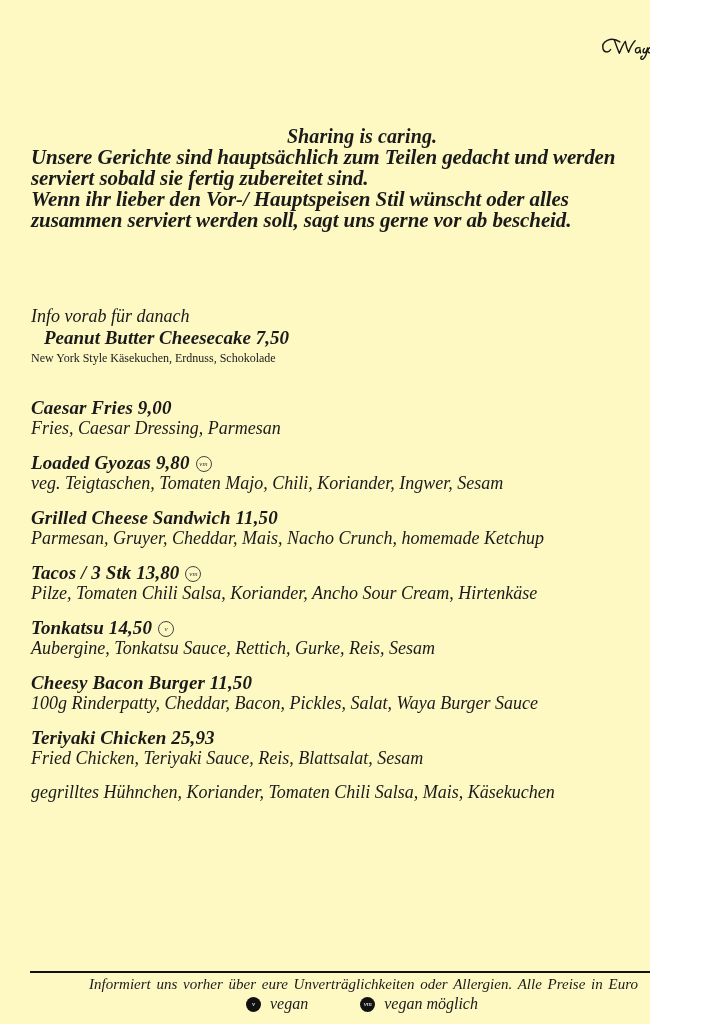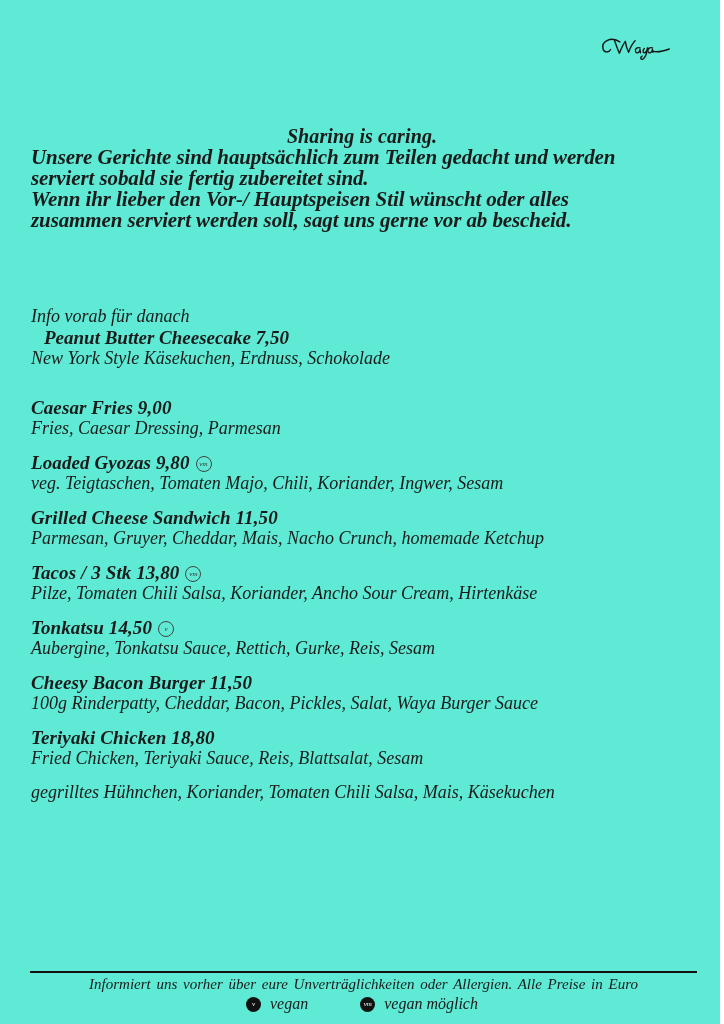--- a/index.html
+++ b/index.html
@@ -1,20 +1,20 @@
 <!DOCTYPE html>
 <html><head>
 <meta charset="utf-8">
 <style>
   html, body { margin: 0; padding: 0; }
   .page {
     position: relative;
-    width: 720px;
+    width: 650px;
     height: 1024px;
-    background: #5eead4;
+    background: #fef9c3;
     font-family: "Liberation Serif", serif;
     color: #1a1a1a;
     overflow: hidden;
   }
 
   
   .logo {
     position: absolute;
     top: 33px;
     left: 596px;
@@ -61,23 +61,22 @@
     font-style: italic;
   }
   .dessert-name {
     font-size: 19px;
     line-height: 21px;
     font-weight: bold;
     font-style: italic;
     margin-left: 13px;
   }
   .dessert-desc {
-    font-size: 18px;
-    line-height: 21px;
-    font-style: italic;
+    font-size: 12px;
+    line-height: 21px;
   }
 
   
   .menu {
     position: absolute;
     top: 397px;
     left: 31px;
     width: 670px;
   }
   .menu-item { margin-bottom: 13px; }
@@ -217,21 +216,21 @@
       <div class="item-name"><span>Tonkatsu 14,50</span><span class="badge-outline">v</span></div>
       <div class="item-desc">Aubergine, Tonkatsu Sauce, Rettich, Gurke, Reis, Sesam</div>
     </div>
 
     <div class="menu-item">
       <div class="item-name">Cheesy Bacon Burger 11,50</div>
       <div class="item-desc">100g Rinderpatty, Cheddar, Bacon, Pickles, Salat, Waya Burger Sauce</div>
     </div>
 
     <div class="menu-item">
-      <div class="item-name">Teriyaki Chicken 18,80</div>
+      <div class="item-name">Teriyaki Chicken 25,93</div>
       <div class="item-desc">Fried Chicken, Teriyaki Sauce, Reis, Blattsalat, Sesam</div>
     </div>
 
     <div class="menu-item">
       <div class="item-desc">gegrilltes Hühnchen, Koriander, Tomaten Chili Salsa, Mais, Käsekuchen</div>
     </div>
 
   </div>
 
   <div class="footer-rule"></div>

